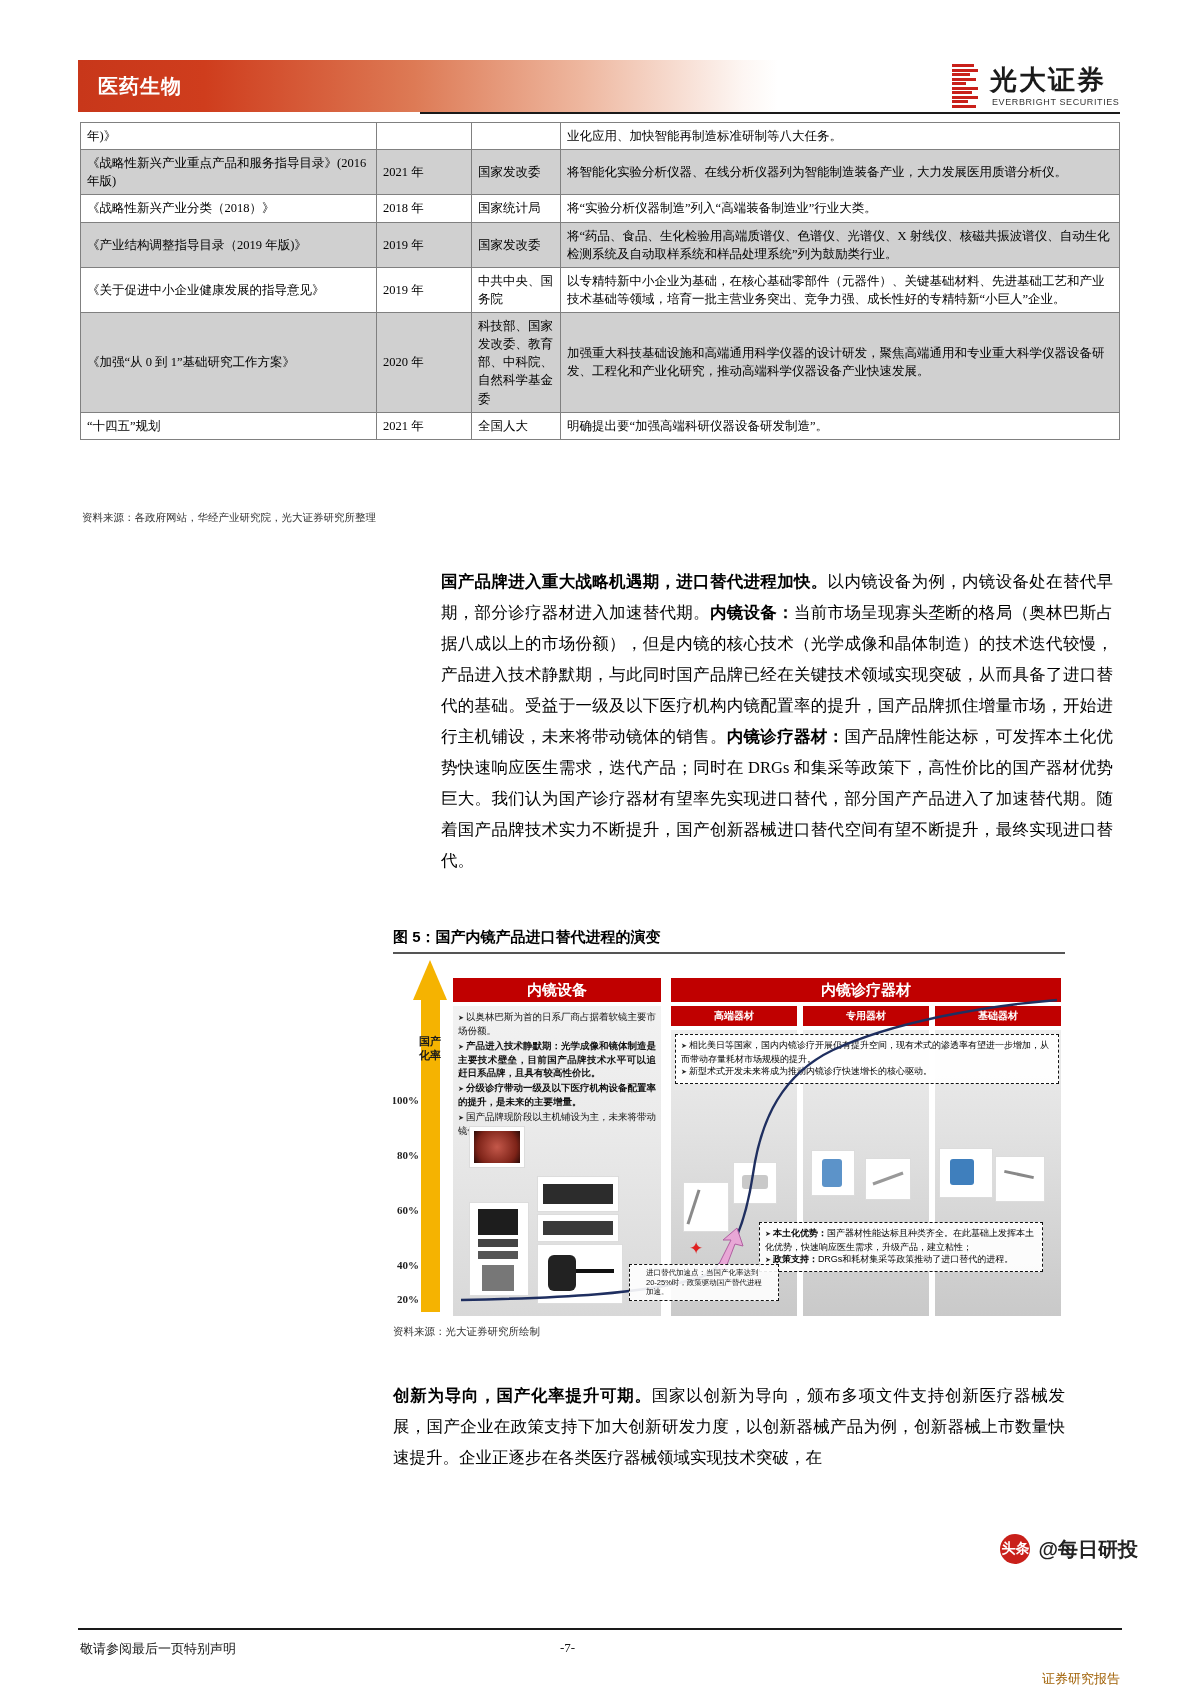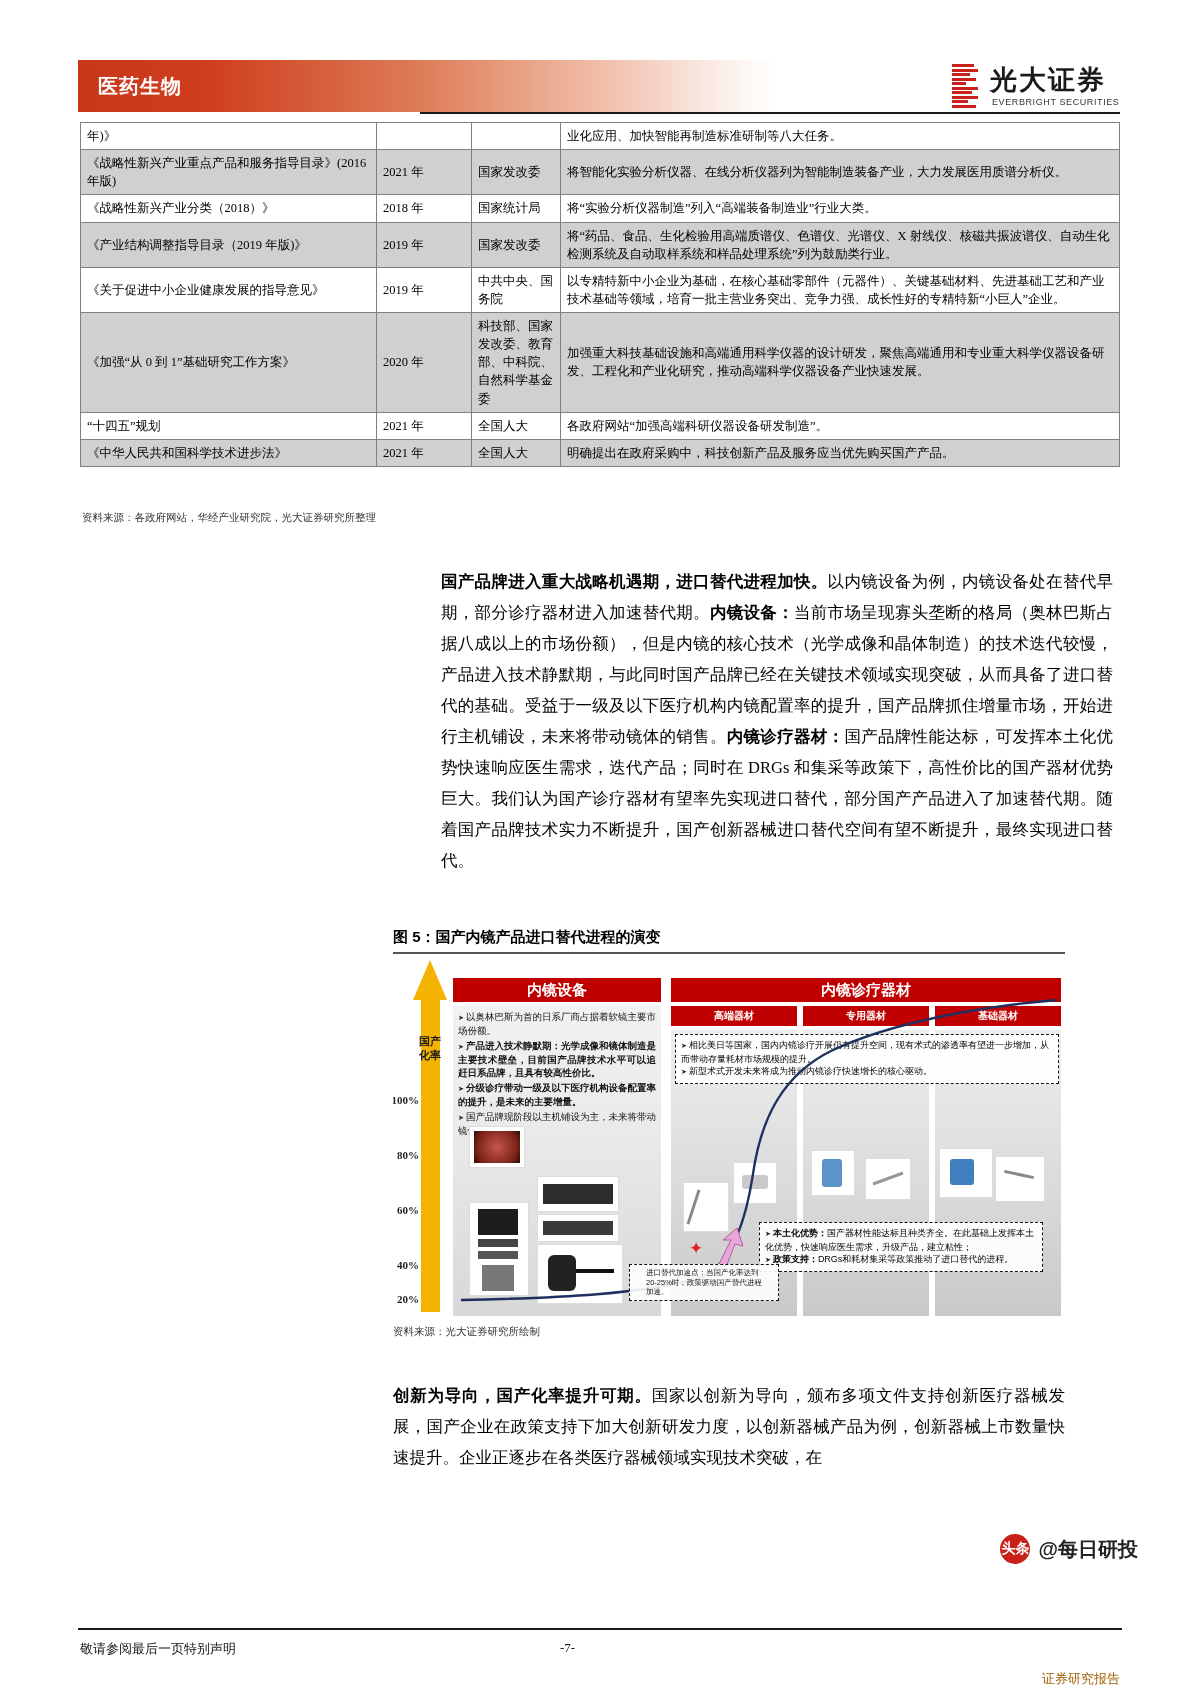--- a/index.html
+++ b/index.html
@@ -198,27 +198,21 @@
     <tr class="shade">
       <td class="c-name">《加强“从 0 到 1”基础研究工作方案》</td>
       <td class="c-year">2020 年</td>
       <td class="c-org">科技部、国家发改委、教育部、中科院、自然科学基金委</td>
       <td class="c-desc">加强重大科技基础设施和高端通用科学仪器的设计研发，聚焦高端通用和专业重大科学仪器设备研发、工程化和产业化研究，推动高端科学仪器设备产业快速发展。</td>
     </tr>
     <tr>
       <td class="c-name">“十四五”规划</td>
       <td class="c-year">2021 年</td>
       <td class="c-org">全国人大</td>
-      <td class="c-desc">各政府网站“加强高端科研仪器设备研发制造”。</td>
-    </tr>
-    <tr class="shade">
-      <td class="c-name">《中华人民共和国科学技术进步法》</td>
-      <td class="c-year">2021 年</td>
-      <td class="c-org">全国人大</td>
-      <td class="c-desc">明确提出在政府采购中，科技创新产品及服务应当优先购买国产产品。</td>
+      <td class="c-desc">明确提出要“加强高端科研仪器设备研发制造”。</td>
     </tr>
   </tbody>
 </table>
 <div class="tbl-source">资料来源：各政府网站，华经产业研究院，光大证券研究所整理</div>
 
 <div class="body-col">
   <p class="para"><b>国产品牌进入重大战略机遇期，进口替代进程加快。</b><span>以内镜设备为例，内镜设备处在替代早期，部分诊疗器材进入加速替代期。</span><b>内镜设备：</b><span>当前市场呈现寡头垄断的格局（奥林巴斯占据八成以上的市场份额），但是内镜的核心技术（光学成像和晶体制造）的技术迭代较慢，产品进入技术静默期，与此同时国产品牌已经在关键技术领域实现突破，从而具备了进口替代的基础。受益于一级及以下医疗机构内镜配置率的提升，国产品牌抓住增量市场，开始进行主机铺设，未来将带动镜体的销售。</span><b>内镜诊疗器材：</b><span>国产品牌性能达标，可发挥本土化优势快速响应医生需求，迭代产品；同时在 DRGs 和集采等政策下，高性价比的国产器材优势巨大。我们认为国产诊疗器材有望率先实现进口替代，部分国产产品进入了加速替代期。随着国产品牌技术实力不断提升，国产创新器械进口替代空间有望不断提升，最终实现进口替代。</span></p>
 </div>
 
 <div class="fig-cap">图 5：国产内镜产品进口替代进程的演变</div>

